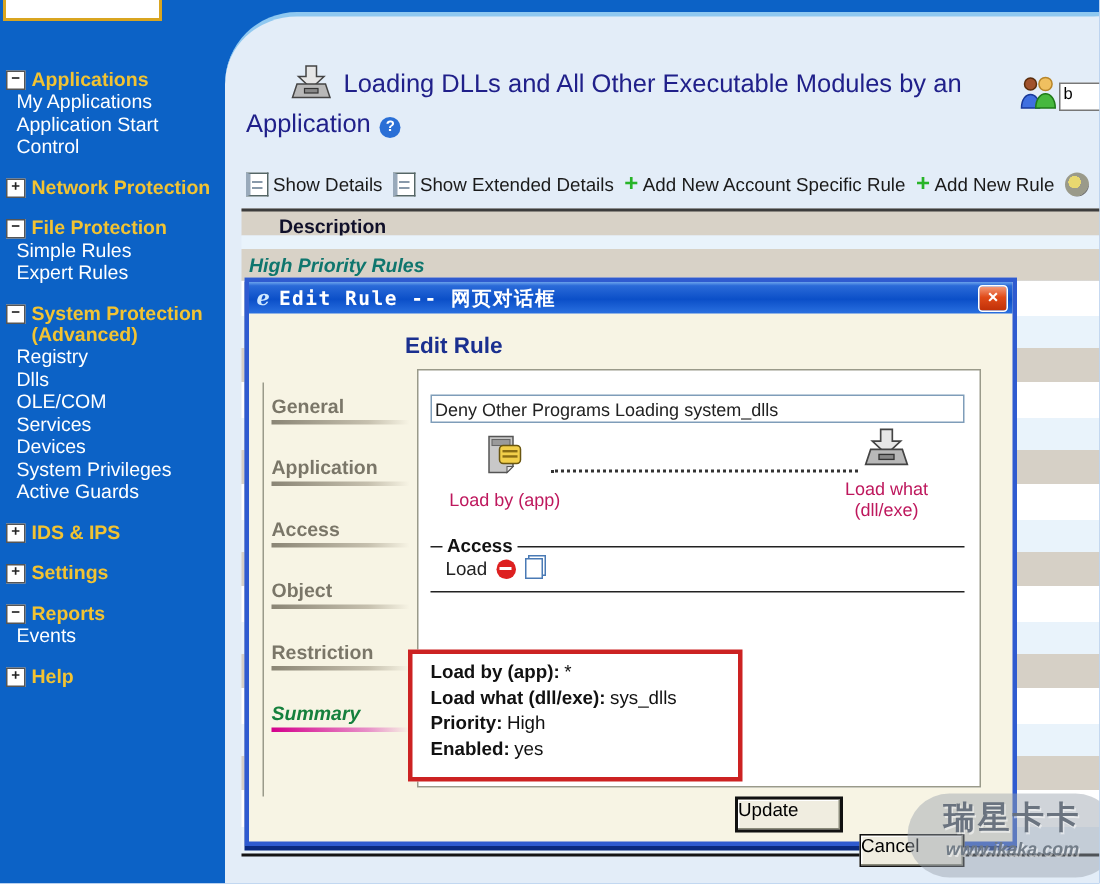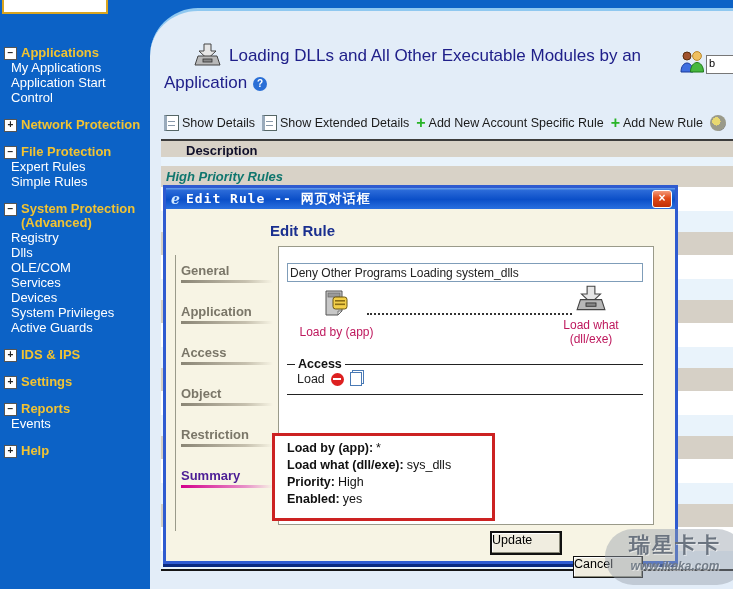--- a/index.html
+++ b/index.html
@@ -76,21 +76,21 @@
              color:#fff;font-weight:bold;font-size:12px;line-height:15px;text-align:center;cursor:default;}
   .dlg-body{position:relative;height:352px;}
   .dlg-heading{position:absolute;left:104px;top:13px;color:#1a2f8f;font-weight:bold;font-size:15px;}
 
   .tabs{position:absolute;left:9px;top:46px;width:100px;height:276px;
         border-left:1px solid #9a9a8a;padding:8px 0 0 5px;box-sizing:border-box;}
   .tab{height:41px;cursor:default;}
   .tab-label{color:#7a7668;font-weight:bold;font-size:13px;}
   .tab-underline{width:92px;height:3px;margin-top:2px;
                  background:linear-gradient(90deg,#8a8575,#c6c0ae 70%,rgba(246,243,228,0));}
-  .tab.active .tab-label{color:#4c1d95;}
+  .tab.active .tab-label{color:#15803d;font-style:italic;}
   .tab.active .tab-underline{background:linear-gradient(90deg,#d4008c,#e890c8 70%,rgba(246,243,228,0));}
 
   .content-box{position:absolute;left:112px;top:37px;width:374px;height:277px;
                background:#fff;border:1px solid #9a9a8a;}
   .rule-input{position:absolute;left:8px;top:16px;width:350px;height:15px;
               border:1px solid #7f9db9;font-size:12px;font-family:"Liberation Sans",sans-serif;
               color:#222;padding:1px 2px;}
   .loadby-wrap{position:absolute;left:10px;top:42px;width:95px;text-align:center;}
   .dots-leader{position:absolute;left:88px;top:66px;width:205px;border-top:2px dotted #333;}
   .loadwhat-wrap{position:absolute;left:262px;top:38px;width:100px;text-align:center;}
@@ -148,22 +148,22 @@
       <div class="sb-head">
         <span class="expander">+</span>
         <span>Network Protection</span>
       </div>
     </div>
     <div class="sb-group">
       <div class="sb-head">
         <span class="expander">−</span>
         <span>File Protection</span>
       </div>
+      <div class="sb-item">Simple Rules</div>
       <div class="sb-item">Expert Rules</div>
-      <div class="sb-item">Simple Rules</div>
     </div>
     <div class="sb-group">
       <div class="sb-head">
         <span class="expander">−</span>
         <span>System Protection (Advanced)</span>
       </div>
       <div class="sb-item">Registry</div>
       <div class="sb-item">Dlls</div>
       <div class="sb-item">OLE/COM</div>
       <div class="sb-item">Services</div>

